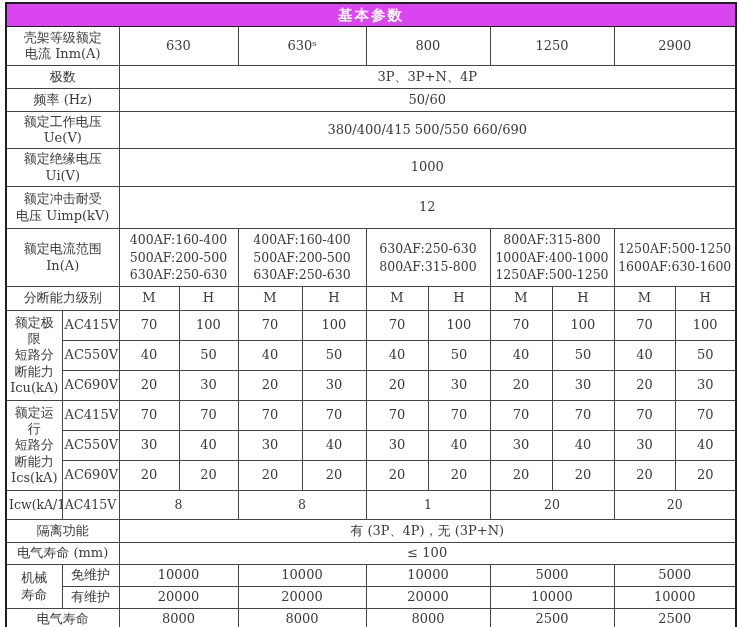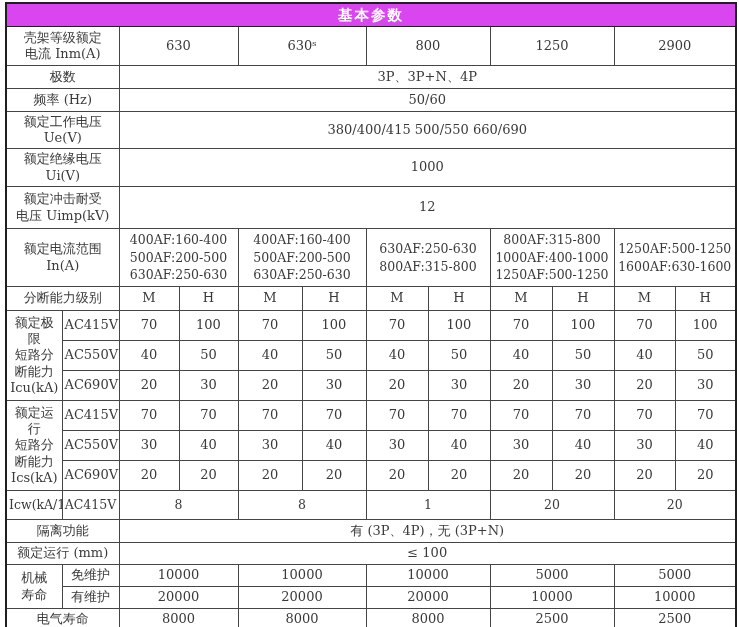--- a/index.html
+++ b/index.html
@@ -266,21 +266,21 @@
     <td colspan="2">20</td>
     <td colspan="2">20</td>
   </tr>
 
   <tr class="r-iso">
     <td class="lbl" colspan="2">隔离功能</td>
     <td colspan="10">有 (3P、4P)，无 (3P+N)</td>
   </tr>
 
   <tr class="r-arc">
-    <td class="lbl" colspan="2">额定运行 (mm)</td>
+    <td class="lbl" colspan="2">电气寿命 (mm)</td>
     <td colspan="10">≤ 100</td>
   </tr>
 
   <tr class="r-mech">
     <td class="lbl stack" rowspan="2">
       <div>机械</div>
       <div>寿命</div>
     </td>
     <td class="lbl">免维护</td>
     <td colspan="2">10000</td>

